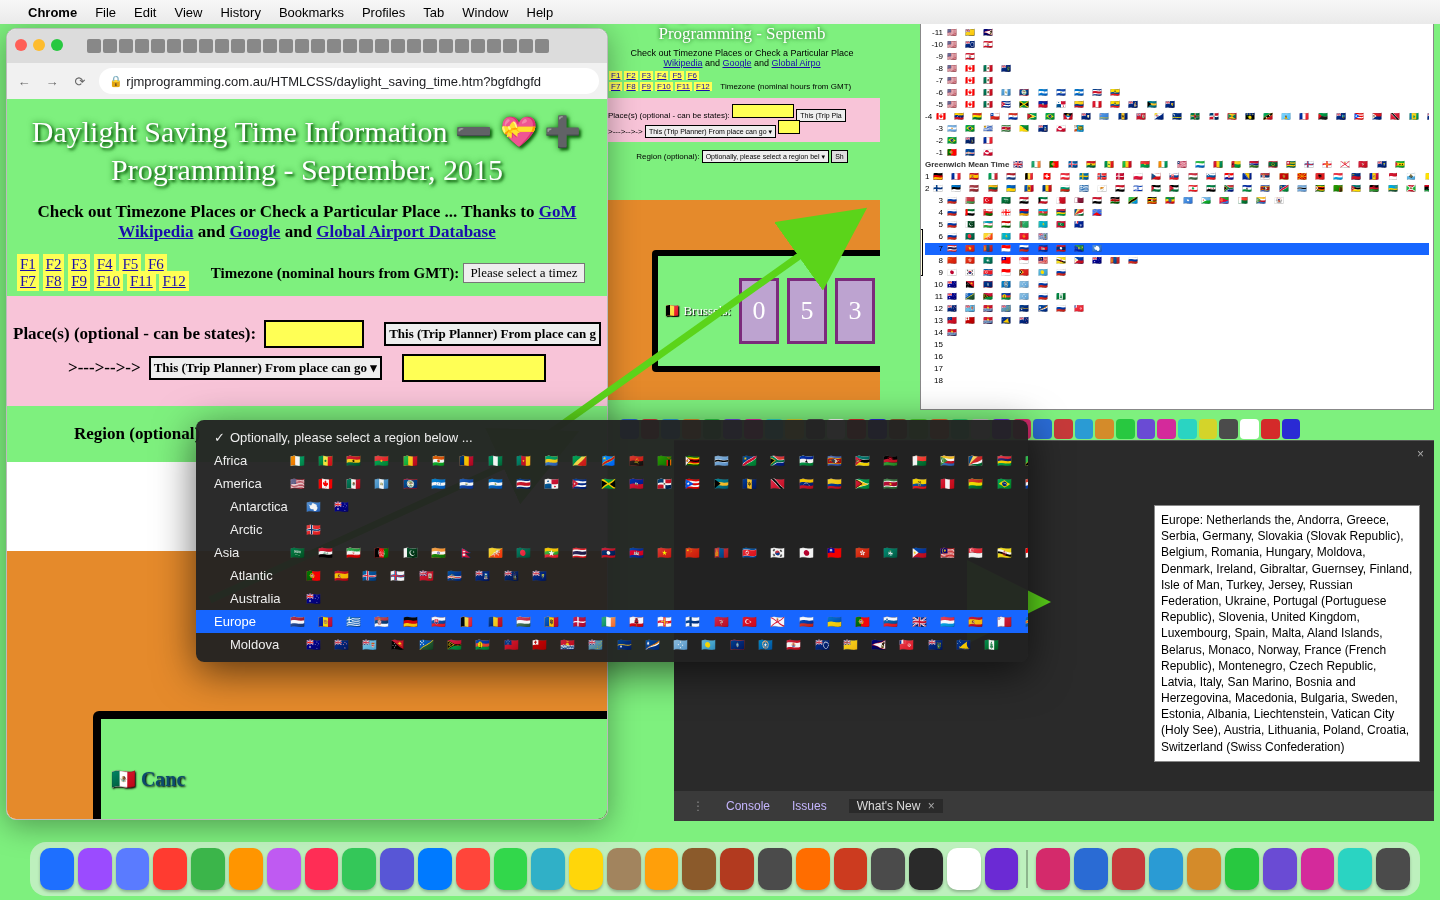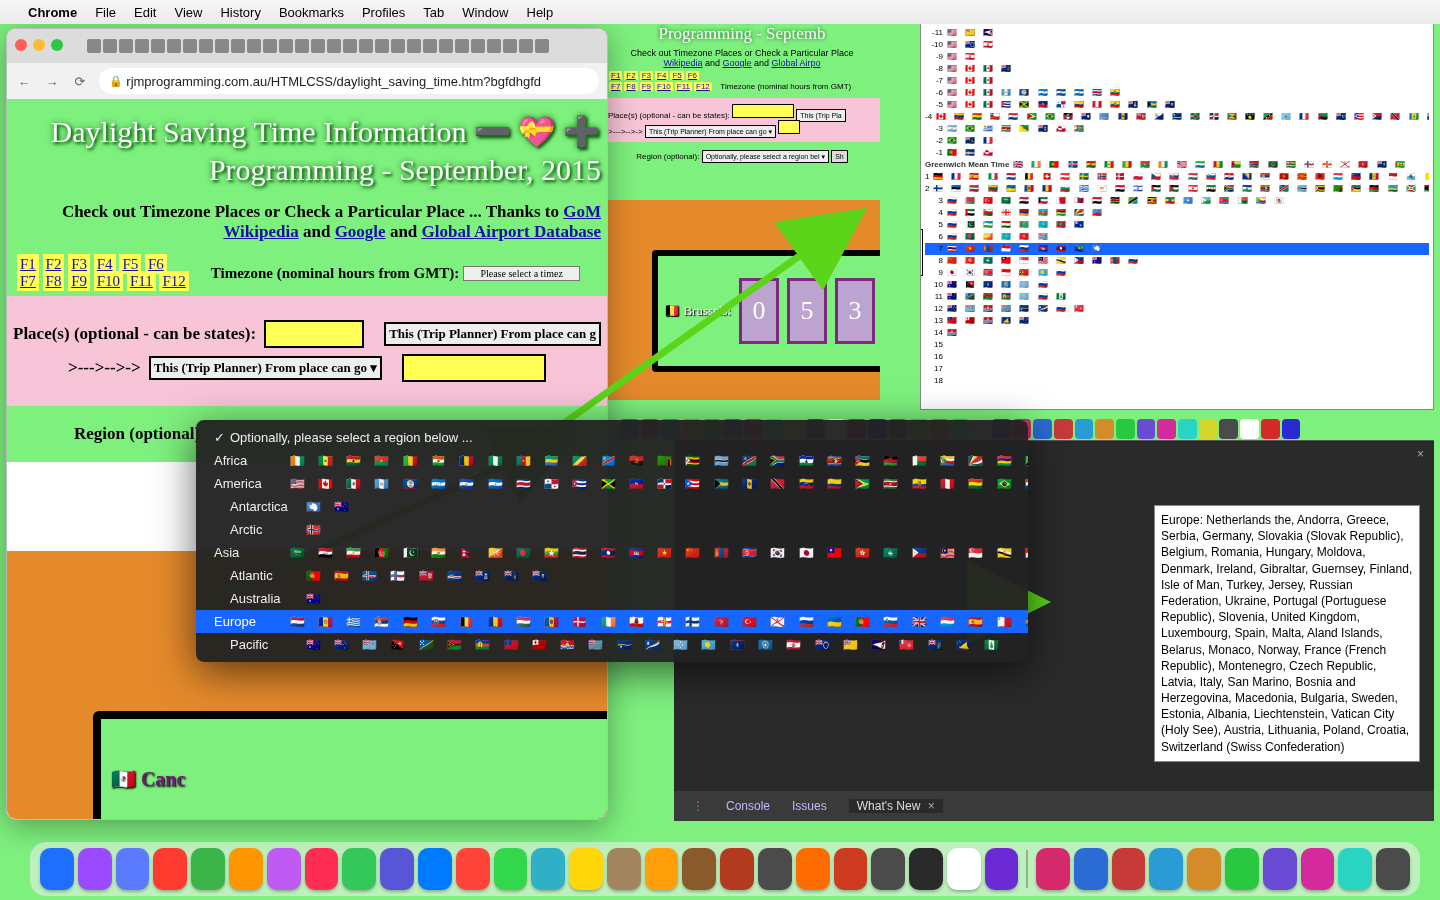--- a/index.html
+++ b/index.html
@@ -13,37 +13,37 @@
   .tlights span{display:inline-block;width:12px;height:12px;border-radius:50%;margin-right:6px}
   .tl-r{background:#ff5f57}.tl-y{background:#febc2e}.tl-g{background:#28c840}
   .tabicons{margin-left:12px;display:flex;gap:2px}
   .tabicons i{width:14px;height:14px;background:#888;border-radius:2px;display:inline-block}
   .addrbar{height:36px;background:#f1f1f1;display:flex;align-items:center;padding:0 8px;gap:10px;font-size:13px;color:#444}
   .navbtn{width:18px;text-align:center;color:#666;cursor:default}
   .padlock{font-size:11px;color:#5a5a5a}
   .urlbox{flex:1;background:#fff;border-radius:14px;height:26px;display:flex;align-items:center;padding:0 10px;color:#202124;overflow:hidden;white-space:nowrap}
   
   .page{position:absolute;top:70px;left:0;right:0;bottom:0;overflow:hidden}
-  .greenband{background:#7ef07e;padding:14px 6px 8px;text-align:right}
+  .greenband{background:#7ef07e;padding:14px 6px 8px;text-align:center}
   .pagetitle{font-family:Georgia,serif;font-size:30px;color:#fff;text-shadow:0 0 6px #1a7a1a,2px 2px 3px #0a5a0a;line-height:1.25}
   .checkout{font-family:Georgia,serif;font-size:17px;font-weight:700;color:#000;margin-top:14px}
   .checkout a{color:#1a0dab;text-decoration:underline}
   .yellowstrip{background:#7ef07e;padding:6px 10px;display:flex;flex-wrap:wrap;align-items:center;gap:4px;font-family:Georgia,serif;font-size:15px}
   .fkey{background:#ffff55;color:#1a0dab;text-decoration:underline;padding:2px 3px}
   .tzlabel{margin-left:18px;font-weight:700}
-  .tzsel{border:1px solid #777;background:#eee;font-size:10px;padding:1px 16px;max-width:110px;overflow:hidden}
+  .tzsel{border:1px solid #777;background:#eee;font-size:13px;padding:1px 6px;max-width:110px;overflow:hidden}
   .pinkband{background:#f8c4d8;padding:18px 6px;font-family:Georgia,serif;font-size:17px;font-weight:700;color:#000}
   .pinkband .row{display:flex;align-items:center;gap:8px;margin:6px 0;justify-content:flex-start;white-space:nowrap}
   .yin{display:inline-block;background:#ffff55;border:2px solid #000;height:24px;width:140px}
   .selbox{border:2px solid #000;background:#eee;font-size:13px;padding:2px 3px}
   .regionrow{background:#7ef07e;padding:18px 6px;font-family:Georgia,serif;font-size:17px;font-weight:700;color:#000;display:flex;align-items:center;gap:10px}
   .orangepanel{background:#e58a2b;position:absolute;left:0;right:0;top:452px;bottom:0}
   .clockcard{position:absolute;left:86px;top:160px;width:540px;height:120px;background:#000;border-radius:6px;padding:8px}
   .clockinner{background:#7ef07e;width:100%;height:100%;display:flex;align-items:center;padding-left:10px;gap:6px}
-  .clocklbl{color:#701a75;text-shadow:1px 1px 2px #000;font-family:Georgia,serif;font-size:20px;font-weight:700}
+  .clocklbl{color:#0c4a6e;text-shadow:1px 1px 2px #000;font-family:Georgia,serif;font-size:20px;font-weight:700}
   
   .win2{position:absolute;top:0;left:604px;width:276px;height:400px;background:#7ef07e;z-index:4;font-size:9px;overflow:hidden}
   .win2 .t2{color:#fff;text-align:center;font-family:Georgia,serif;font-size:17px;text-shadow:0 0 4px #0a5a0a;padding:4px 2px}
   .win2 .c2{font-size:9px;text-align:center;padding:0 4px}
   .win2 .c2 a{color:#1a0dab;text-decoration:underline}
   .win2 .ys{background:#ffff55;display:inline-block;padding:0 2px;margin:1px;color:#1a0dab;text-decoration:underline;font-size:8px}
   .win2 .pb{background:#f8c4d8;padding:6px 4px;font-size:8px;margin-top:4px}
   .win2 .clk2{position:absolute;left:48px;top:250px;width:220px;height:110px;background:#000;border-radius:4px;padding:6px}
   .win2 .clk2 .ci{background:#7ef07e;width:100%;height:100%;display:flex;align-items:center;gap:8px;padding-left:6px}
   .win2 .digit{width:34px;height:60px;border:3px solid #7b2b7b;background:#bda3d0;display:flex;align-items:center;justify-content:center;font-size:26px;color:#fff;font-family:Georgia,serif}
@@ -387,21 +387,21 @@
         <span class="lbl">Australia</span>
         <span class="flagrun">🇦🇺</span>
       </div>
       <div class="ddrow sel">
         <span class="chk"></span>
         <span class="lbl">Europe</span>
         <span class="flagrun">🇳🇱 🇦🇩 🇬🇷 🇷🇸 🇩🇪 🇸🇰 🇧🇪 🇷🇴 🇭🇺 🇲🇩 🇩🇰 🇮🇪 🇬🇮 🇬🇬 🇫🇮 🇮🇲 🇹🇷 🇯🇪 🇷🇺 🇺🇦 🇵🇹 🇸🇮 🇬🇧 🇱🇺 🇪🇸 🇲🇹 🇦🇽 🇧🇾 🇲🇨 🇳🇴 🇫🇷 🇲🇪 🇨🇿 🇱🇻 🇮🇹 🇸🇲 🇧🇦 🇲🇰 🇧🇬 🇸🇪 🇪🇪 🇦🇱 🇱🇮 🇻🇦 🇦🇹 🇱🇹 🇵🇱 🇭🇷 🇨🇭</span>
       </div>
       <div class="ddrow">
         <span class="chk"></span>
-        <span class="lbl">Pacific</span>
+        <span class="lbl">Moldova</span>
         <span class="flagrun">🇦🇺 🇳🇿 🇫🇯 🇵🇬 🇸🇧 🇻🇺 🇳🇨 🇼🇸 🇹🇴 🇰🇮 🇹🇻 🇳🇷 🇲🇭 🇫🇲 🇵🇼 🇬🇺 🇲🇵 🇵🇫 🇨🇰 🇳🇺 🇦🇸 🇼🇫 🇵🇳 🇹🇰 🇳🇫</span>
       </div>
     </div>
 </div>
 
 <div class="devtools">
   <div class="europebox">Europe:  Netherlands the, Andorra, Greece, Serbia, Germany, Slovakia (Slovak Republic), Belgium, Romania, Hungary, Moldova, Denmark, Ireland, Gibraltar, Guernsey, Finland, Isle of Man, Turkey, Jersey, Russian Federation, Ukraine, Portugal (Portuguese Republic), Slovenia, United Kingdom, Luxembourg, Spain, Malta, Aland Islands, Belarus, Monaco, Norway, France (French Republic), Montenegro, Czech Republic, Latvia, Italy, San Marino, Bosnia and Herzegovina, Macedonia, Bulgaria, Sweden, Estonia, Albania, Liechtenstein, Vatican City (Holy See), Austria, Lithuania, Poland, Croatia, Switzerland (Swiss Confederation)</div>
   <span class="devclose">×</span>
   <div class="devtabs">
     <span style="color:#888">⋮</span>

